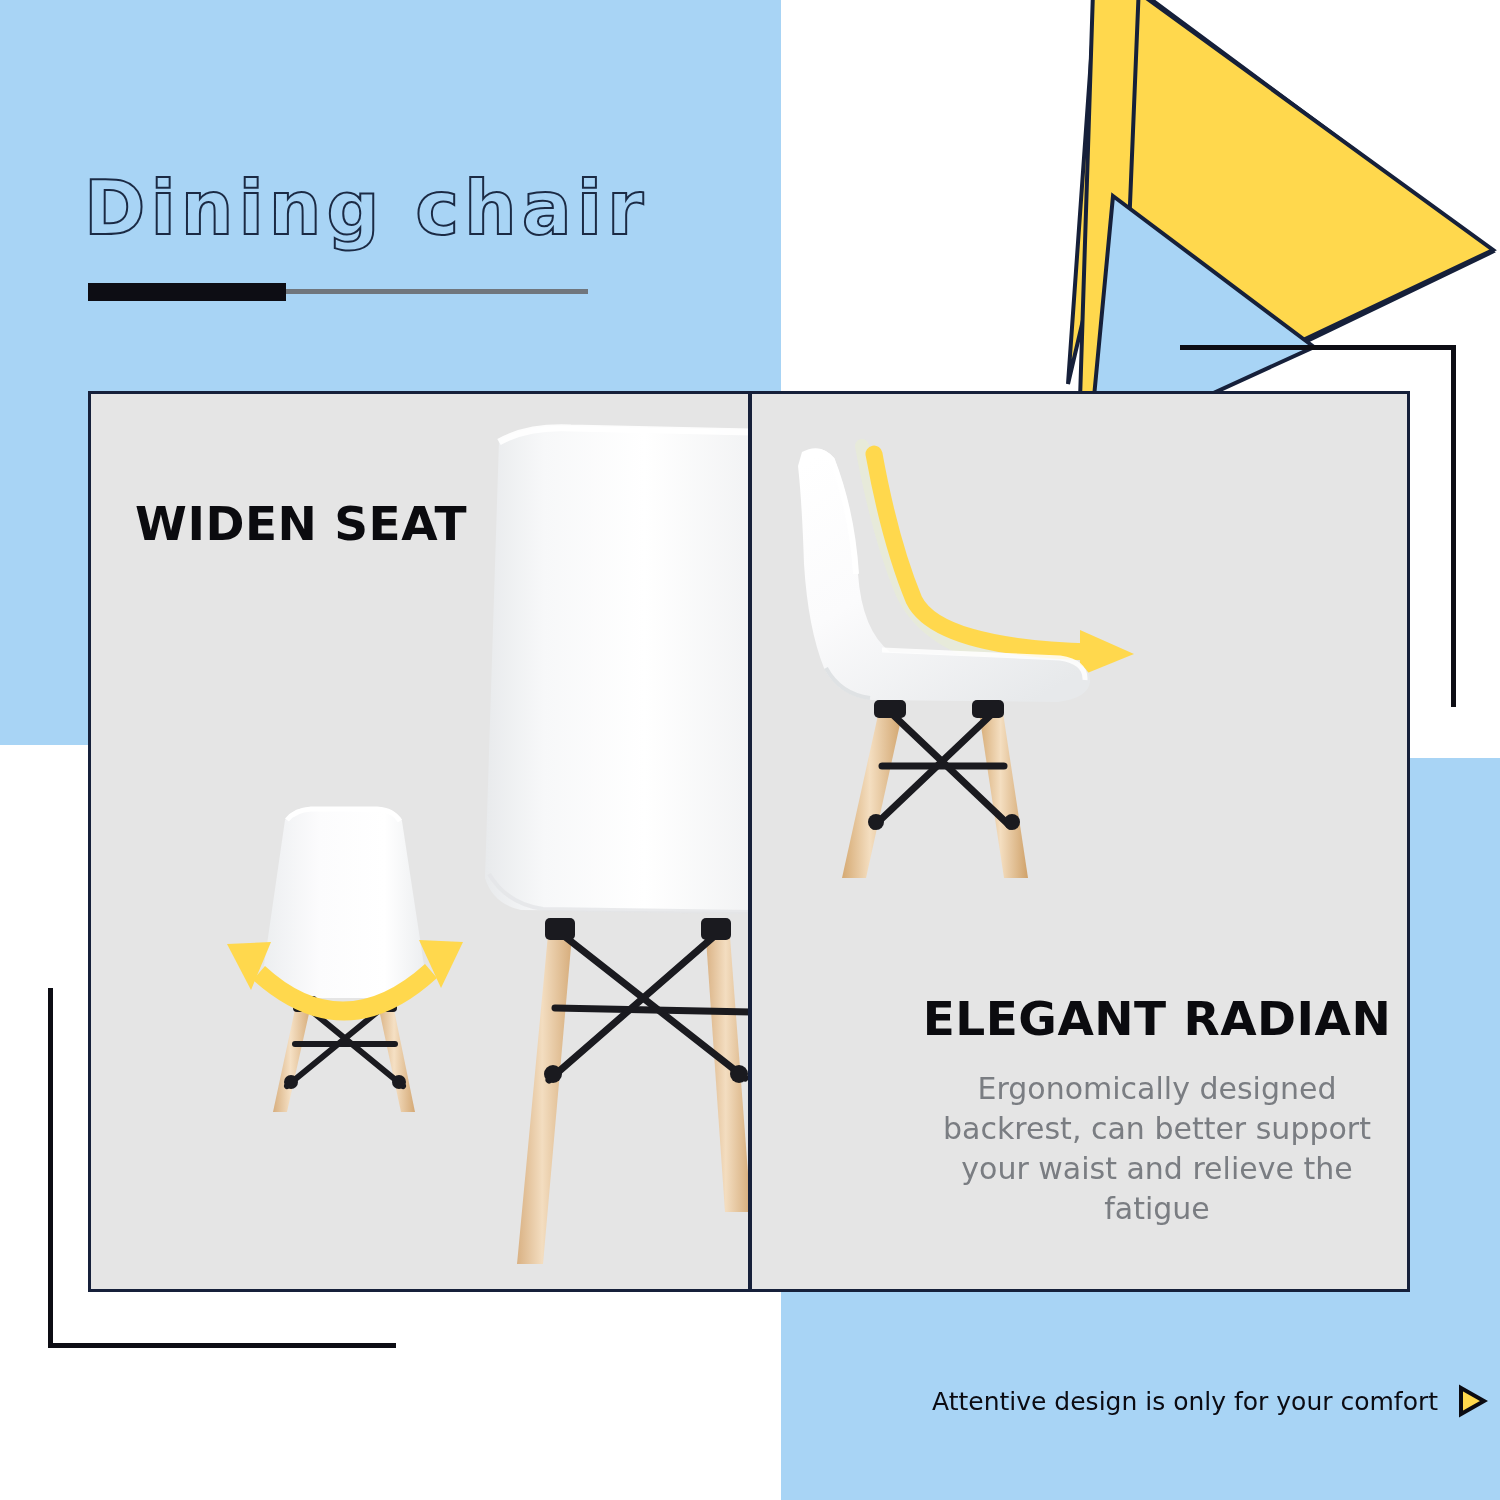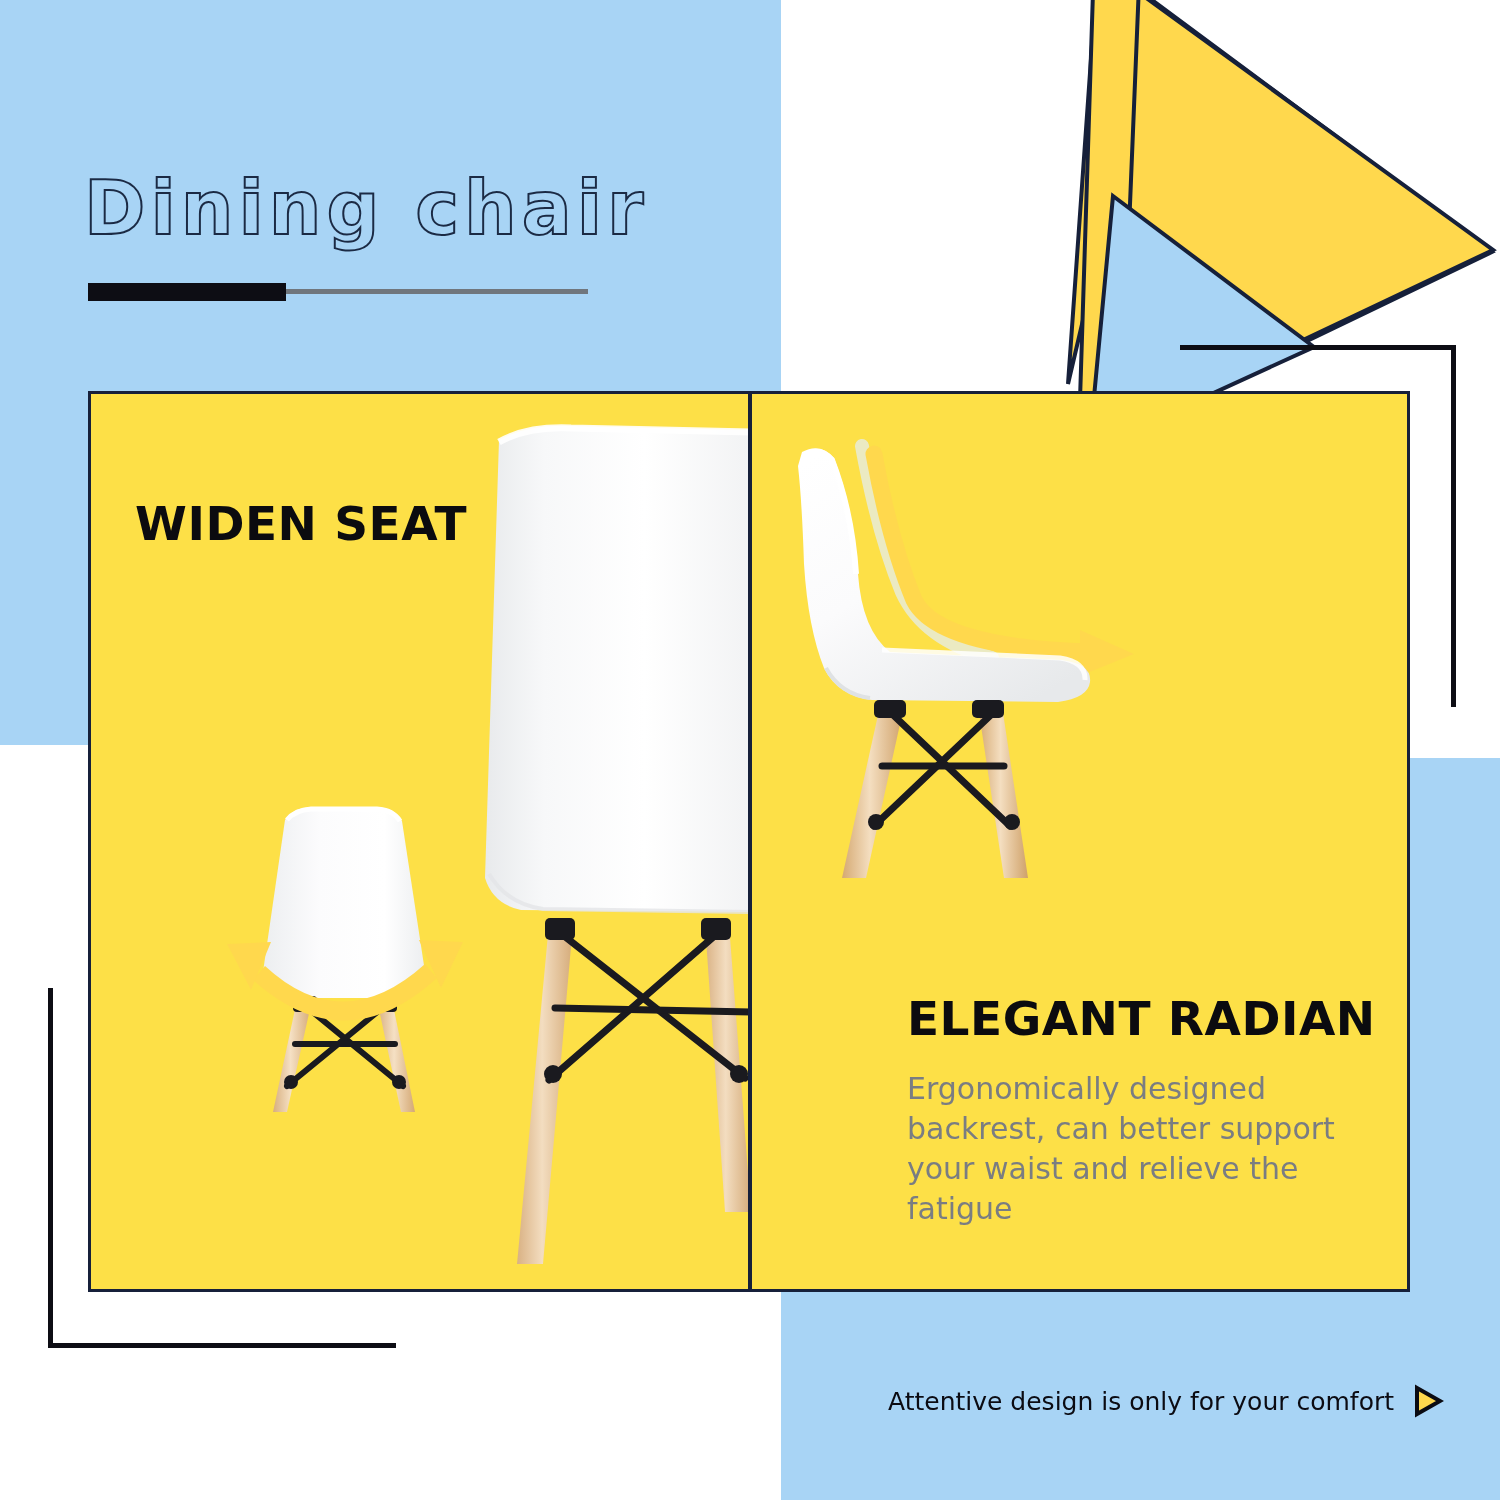--- a/index.html
+++ b/index.html
@@ -38,46 +38,46 @@
     white-space:nowrap;
     font-family:"DejaVu Sans","Liberation Sans",sans-serif;
   }
   .rule{position:absolute;left:88px;top:283px;width:500px;height:18px;}
   .rule .seg-dark{position:absolute;left:0;top:0;width:198px;height:18px;background:#0d0d14;}
   .rule .seg-light{position:absolute;left:198px;top:6px;width:302px;height:5px;background:#70767d;}
 
   
   .panel{
     position:absolute;left:88px;top:391px;width:1322px;height:901px;
-    border:3px solid #16203a;box-sizing:border-box;background:#fde047;
+    border:3px solid #16203a;box-sizing:border-box;background:#e5e5e5;
     overflow:hidden;
   }
   .panel-divider{position:absolute;left:657px;top:0;width:4px;height:895px;background:#16203a;}
 
   .pane{position:absolute;top:0;height:895px;}
   .pane-left{left:0;width:657px;}
   .pane-right{left:661px;width:657px;}
 
   
   .heading{
     font-size:47px;font-weight:600;color:#0b0b0f;letter-spacing:.5px;
     line-height:1.05;white-space:nowrap;
   }
   .body{
     font-size:30px;color:#7a7d82;line-height:1.33;font-weight:400;
   }
   .txt-left{position:absolute;left:0px;top:105px;width:420px;text-align:center;}
   .txt-left .heading{text-align:center;}
   .txt-left .body{margin-top:42px;}
 
-  .txt-right{position:absolute;left:155px;top:600px;width:500px;}
+  .txt-right{position:absolute;left:155px;top:600px;width:500px;text-align:center;}
   .txt-right .body{margin-top:26px;}
 
   
-  .footer{position:absolute;left:888px;top:1384px;display:flex;align-items:center;gap:16px;justify-content:space-between;}
+  .footer{position:absolute;left:932px;top:1384px;display:flex;align-items:center;gap:16px;justify-content:space-between;}
   .footer .ftxt{font-size:25px;color:#0b0b12;font-weight:500;white-space:nowrap;}
   .play{width:34px;height:34px;display:block;}
 
   
   .art{position:absolute;pointer-events:none;}
   .art-big{left:230px;top:18px;width:430px;height:860px;}
   .art-small{left:120px;top:400px;width:270px;height:330px;}
   .art-side{left:10px;top:20px;width:430px;height:470px;}
 </style>
 </head>

